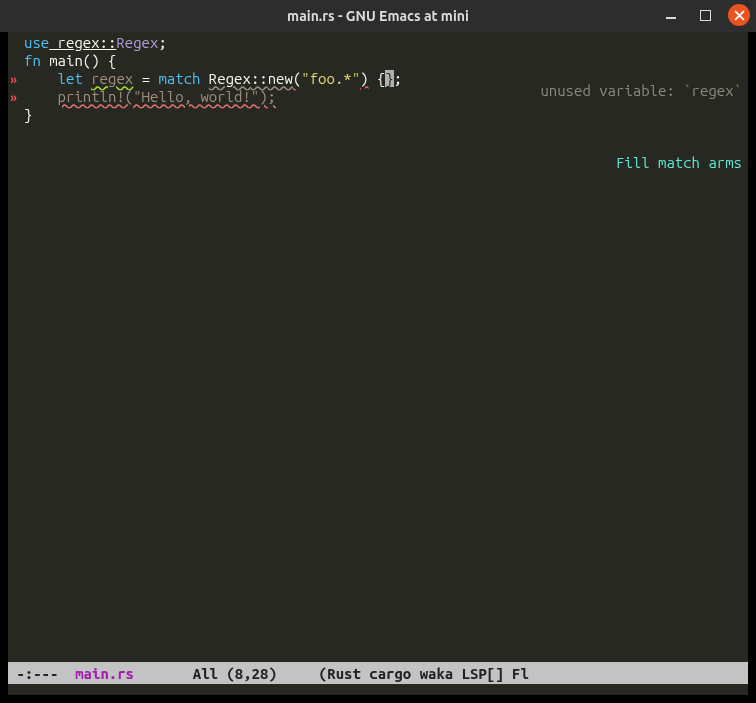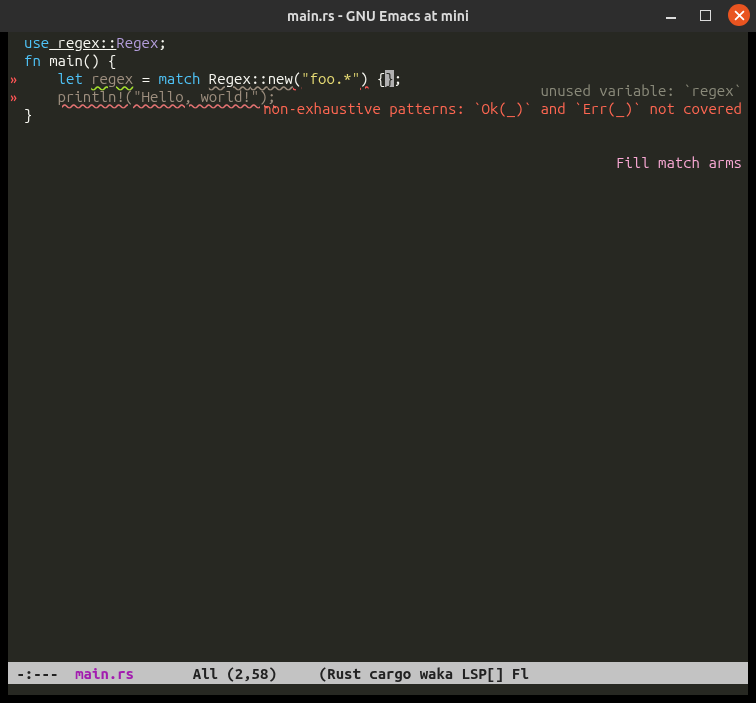--- a/index.html
+++ b/index.html
@@ -101,21 +101,21 @@
   .overlay {
     position: absolute;
     right: 6px;
     white-space: pre;
     font-size: 15px;
     margin-top: 48px;
   }
   .ov-gray   { color: #8a8a7a; }
   .ov-red    { color: #ff6752; }
   .ov-orange { color: #ff9d54; }
-  .ov-yellow { color: #f9a8d4; }
+  .ov-yellow { color: #5eead4; }
   .modeline {
     background: #c3c3c3;
     color: #222;
     height: 22px;
     margin: 0 8px;
     display: flex;
     align-items: center;
     font-size: 15px;
     white-space: pre;
     overflow: hidden;
@@ -153,20 +153,19 @@
       <span class="mark" style="top:56px">»</span>
     </div>
 
     <div class="code"><span class="kw">use</span><span class="path"> regex::</span><span class="type">Regex</span><span class="punc">;</span>
 <span class="kw">fn</span><span> main() {</span>
 <span>    </span><span class="kw">let</span><span> </span><span class="ident-warn">regex</span><span> = </span><span class="kw">match</span><span> </span><span class="type ident-ul">Regex</span><span class="ident-ul">::</span><span class="ident-ul">new</span><span class="paren-err">(</span><span class="str">"foo.*"</span><span class="paren-err">)</span><span> </span><span>{</span><span class="cursor-box">}</span><span>;</span>
 <span>    </span><span class="func-err">println!("Hello, world!");</span>
 <span>}</span></div>
 
     <div class="overlay ov-gray" style="top:2px">unused variable: `regex`</div>
-    <div class="overlay ov-red" style="top:20px">non-exhaustive patterns: `Ok(_)` and `Err(_)` not covered</div>
     <div class="overlay ov-yellow" style="top:74px">Fill match arms</div>
   </div>
 
-  <div class="modeline"><span> -:--- </span><span class="ml-buf"> main.rs </span><span>      All (2,58)     </span><span>(Rust cargo waka LSP[</span><span>] Fl</span></div>
+  <div class="modeline"><span> -:--- </span><span class="ml-buf"> main.rs </span><span>      All (8,28)     </span><span>(Rust cargo waka LSP[</span><span>] Fl</span></div>
 
   <div class="minibuffer"></div>
 </div>
 
 </body></html>

